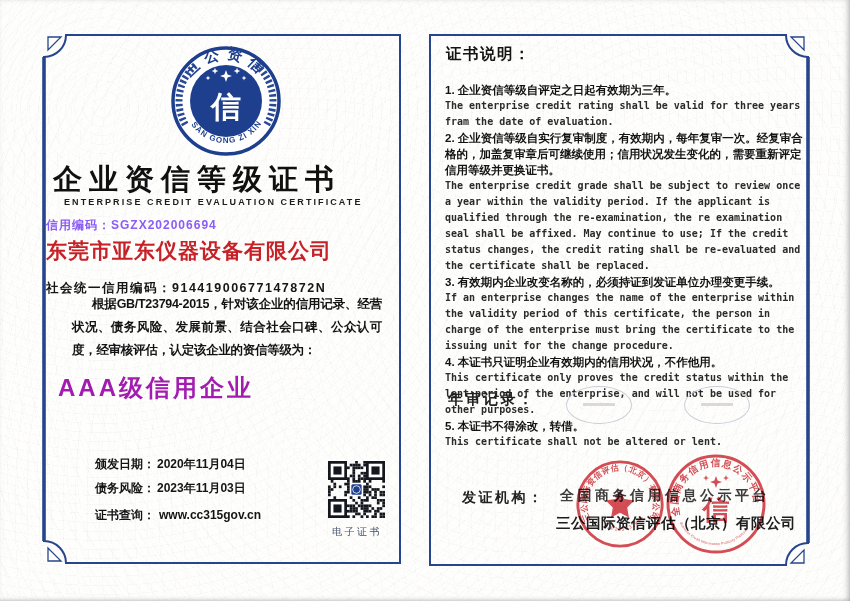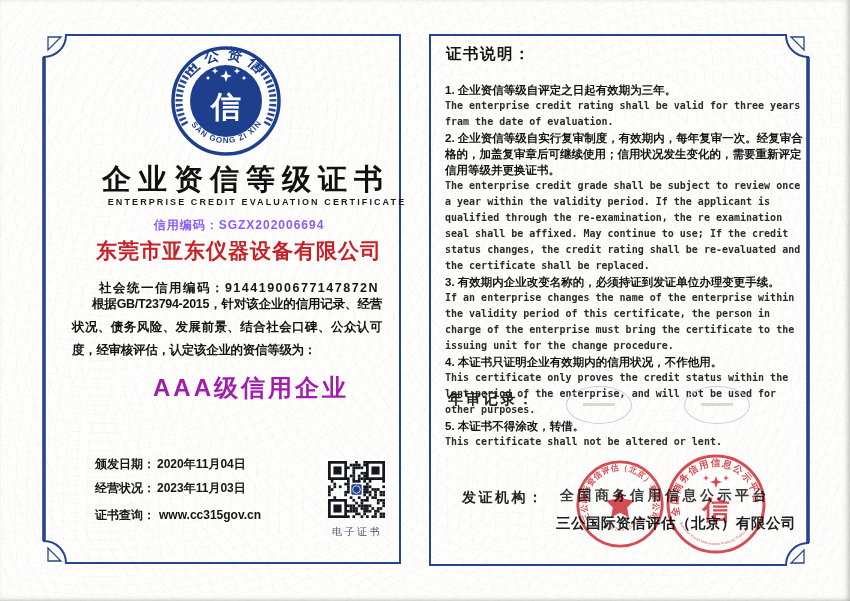--- a/index.html
+++ b/index.html
@@ -15,21 +15,21 @@
       repeating-radial-gradient(circle at 35% 78%, rgba(195,140,130,.07) 0 .7px, transparent .7px 10px),
       repeating-radial-gradient(circle at 60% 55%, rgba(165,155,150,.08) 0 .7px, transparent .7px 13px),
       repeating-radial-gradient(circle at 95% 85%, rgba(165,155,150,.08) 0 .7px, transparent .7px 12px);}
   svg.frame{position:absolute;pointer-events:none;}
   .frame-left{left:40px;top:31px;}
   .frame-right{left:428px;top:31px;}
 
   
   .lp{position:absolute;left:46px;top:31px;width:360px;height:536px;}
   .lp .emblem{position:absolute;left:124px;top:14px;width:112px;height:112px;}
-  .ctr{position:absolute;left:13px;width:100%;text-align:center;white-space:nowrap;}
+  .ctr{position:absolute;left:0;width:100%;text-align:left;white-space:nowrap;}
   .title-cn{top:129px;font-size:29px;font-weight:900;letter-spacing:7px;padding-left:7px;color:#101010;}
   .title-en{top:166px;font-size:9px;font-weight:700;letter-spacing:2.1px;padding-left:18px;color:#1c1c1c;}
   .code-line{top:186px;font-size:12px;font-weight:700;letter-spacing:1px;color:#8b5cf6;}
   .company{top:206px;font-size:21px;font-weight:900;letter-spacing:1px;color:#c52127;}
   .uscc{top:249px;font-size:12.5px;font-weight:700;letter-spacing:1.5px;color:#161616;}
   .para{position:absolute;left:26px;top:262px;width:310px;margin:0;font-size:12.5px;font-weight:700;
         line-height:23px;letter-spacing:-.3px;text-indent:1.6em;text-align:justify;color:#131313;}
   .rating{top:341px;font-size:24px;font-weight:900;letter-spacing:3px;color:#a21caf;padding-left:12px;}
   .meta-row{position:absolute;left:49px;white-space:nowrap;font-size:12px;font-weight:700;color:#141414;}
   .meta-row .mv{margin-left:2px;}
@@ -111,21 +111,21 @@
 
     <div class="ctr title-cn">企业资信等级证书</div>
     <div class="ctr title-en">ENTERPRISE CREDIT EVALUATION CERTIFICATE</div>
     <div class="ctr code-line"><span>信用编码：</span><span>SGZX202006694</span></div>
     <div class="ctr company">东莞市亚东仪器设备有限公司</div>
     <div class="ctr uscc"><span>社会统一信用编码：</span><span>91441900677147872N</span></div>
     <p class="para">根据GB/T23794-2015，针对该企业的信用记录、经营状况、债务风险、发展前景、结合社会口碑、公众认可度，经审核评估，认定该企业的资信等级为：</p>
     <div class="ctr rating">AAA级信用企业</div>
 
     <div class="meta-row r1"><span class="ml">颁发日期：</span><span class="mv">2020年11月04日</span></div>
-    <div class="meta-row r2"><span class="ml">经营状况：</span><span class="mv">2023年11月03日</span></div>
+    <div class="meta-row r2"><span class="ml">债务风险：</span><span class="mv">2023年11月03日</span></div>
     <div class="meta-row r3"><span class="ml">证书查询：</span><span class="mv">www.cc315gov.cn</span></div>
 
     <svg class="qr" id="qr-svg" viewBox="0 0 57 57">
         <rect x="27.142857142857146" y="0" width="2.7142857142857144" height="2.7142857142857144" fill="#14171d"></rect>
         <rect x="35.285714285714285" y="0" width="2.7142857142857144" height="2.7142857142857144" fill="#14171d"></rect>
         <rect x="21.714285714285715" y="2.7142857142857144" width="2.7142857142857144" height="2.7142857142857144" fill="#14171d"></rect>
         <rect x="24.42857142857143" y="2.7142857142857144" width="2.7142857142857144" height="2.7142857142857144" fill="#14171d"></rect>
         <rect x="27.142857142857146" y="2.7142857142857144" width="2.7142857142857144" height="2.7142857142857144" fill="#14171d"></rect>
         <rect x="29.857142857142858" y="2.7142857142857144" width="2.7142857142857144" height="2.7142857142857144" fill="#14171d"></rect>
         <rect x="35.285714285714285" y="2.7142857142857144" width="2.7142857142857144" height="2.7142857142857144" fill="#14171d"></rect>

